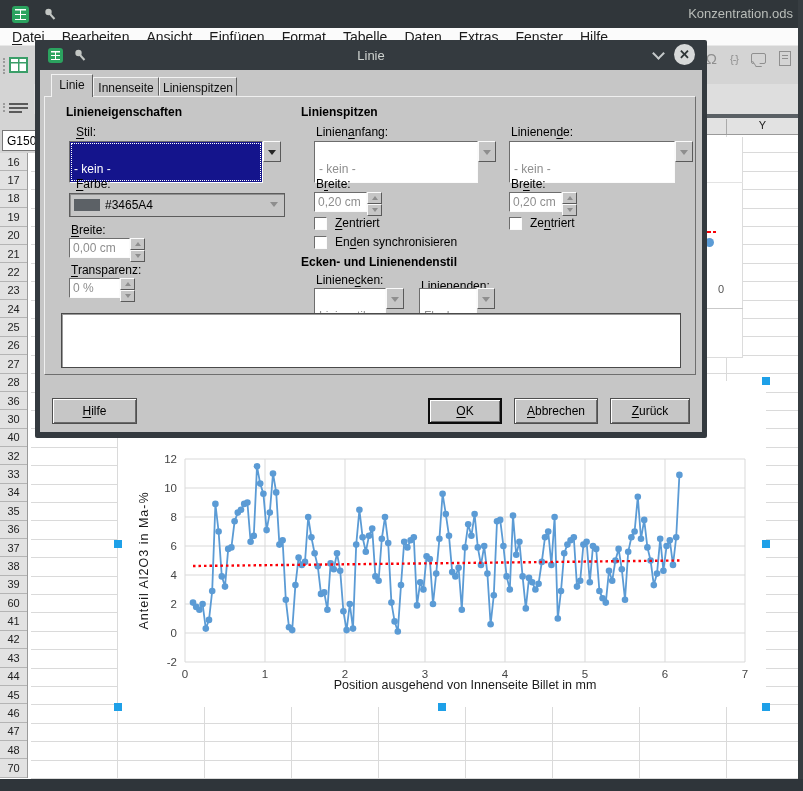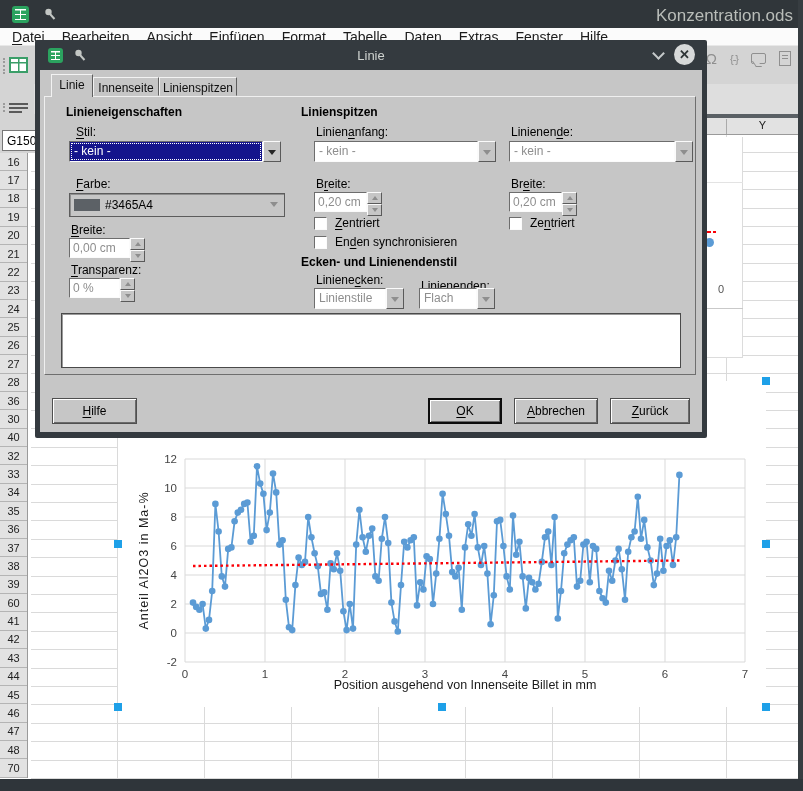--- a/index.html
+++ b/index.html
@@ -3,21 +3,21 @@
 <meta charset="utf-8">
 <style>
   html,body{margin:0;padding:0;background:#888;}
   #app{position:relative;width:803px;height:791px;overflow:hidden;
        font-family:"Liberation Sans",sans-serif;font-size:12px;background:#fff;}
   #app *{box-sizing:border-box;}
   .abs{position:absolute;}
 
   
   .titlebar{left:0;top:0;width:803px;height:28px;background:#30363a;display:flex;align-items:center;z-index:6;}
-  .title-text{position:absolute;right:10px;top:6px;color:#b9bdb9;font-size:17px;}
+  .title-text{position:absolute;right:10px;top:6px;color:#b9bdb9;font-size:13px;}
   .calcicon{width:17px;height:17px;border-radius:3px;background:#2ba35f;position:relative;}
   .calcicon:after{content:"";position:absolute;left:3px;top:3px;right:3px;bottom:3px;
      background:
        linear-gradient(#fff,#fff) 0 0/100% 1.5px no-repeat,
        linear-gradient(#fff,#fff) 0 50%/100% 1px no-repeat,
        linear-gradient(#fff,#fff) 50% 0/1px 100% no-repeat,
        linear-gradient(#fff,#fff) 0 100%/100% 1px no-repeat;}
   .pin{width:14px;height:14px;margin-left:14px;}
   .menubar{left:0;top:28px;width:803px;height:18px;background:#fbfbfb;display:flex;align-items:center;
      gap:17px;padding-left:12px;z-index:6;border-bottom:1px solid #e8e8e8;}
@@ -65,21 +65,21 @@
   .dlg-content{left:5px;top:30px;width:662px;height:362px;background:#c6c6c6;}
   .tab{position:absolute;background:#c6c6c6;font-size:12px;text-align:center;color:#111;
      border:1px solid;border-color:#f2f2f2 #5f5f5f #c6c6c6 #f2f2f2;padding-top:3px;}
   .panel{position:absolute;left:4px;top:26px;width:652px;height:279px;
      border:1px solid;border-color:#efefef #6e6e6e #6e6e6e #efefef;}
   .hdr{position:absolute;font-weight:bold;color:#000;}
   .lbl{position:absolute;color:#000;white-space:nowrap;}
   .dis{color:#000000;}
   .combo{position:absolute;display:flex;}
   .combo .field{flex:1;border:1px solid;border-color:#6d6d6d #fbfbfb #fbfbfb #6d6d6d;
-     background:#fff;color:#8e8e8e;padding:2px 4px;overflow:hidden;white-space:nowrap;}
+     background:#fff;color:#8e8e8e;padding:20px 4px;overflow:hidden;white-space:nowrap;}
   .combo .field.sel{background:#14148c;color:#fff;outline:1px dotted #fff;outline-offset:-3px;}
   .combo .btn{width:18px;background:#c6c6c6;border:1px solid;border-color:#fbfbfb #5a5a5a #5a5a5a #fbfbfb;
      display:flex;align-items:center;justify-content:center;}
   .arrow-dn{width:0;height:0;border:4px solid transparent;border-top:5px solid #262626;margin-top:4px;}
   .arrow-dn.g{border-top-color:#8e8e8e;}
   .colorcombo{position:absolute;border:1px solid #5c5c5c;background:#c6c6c6;display:flex;align-items:center;
      box-shadow:inset 1px 1px 0 #8f8f8f;}
   .swatch{width:26px;height:12px;background:#5c6166;margin:0 5px 0 4px;}
   .spin{position:absolute;display:flex;}
   .spin .field{flex:1;border:1px solid;border-color:#6d6d6d #fbfbfb #fbfbfb #6d6d6d;background:#fff;

